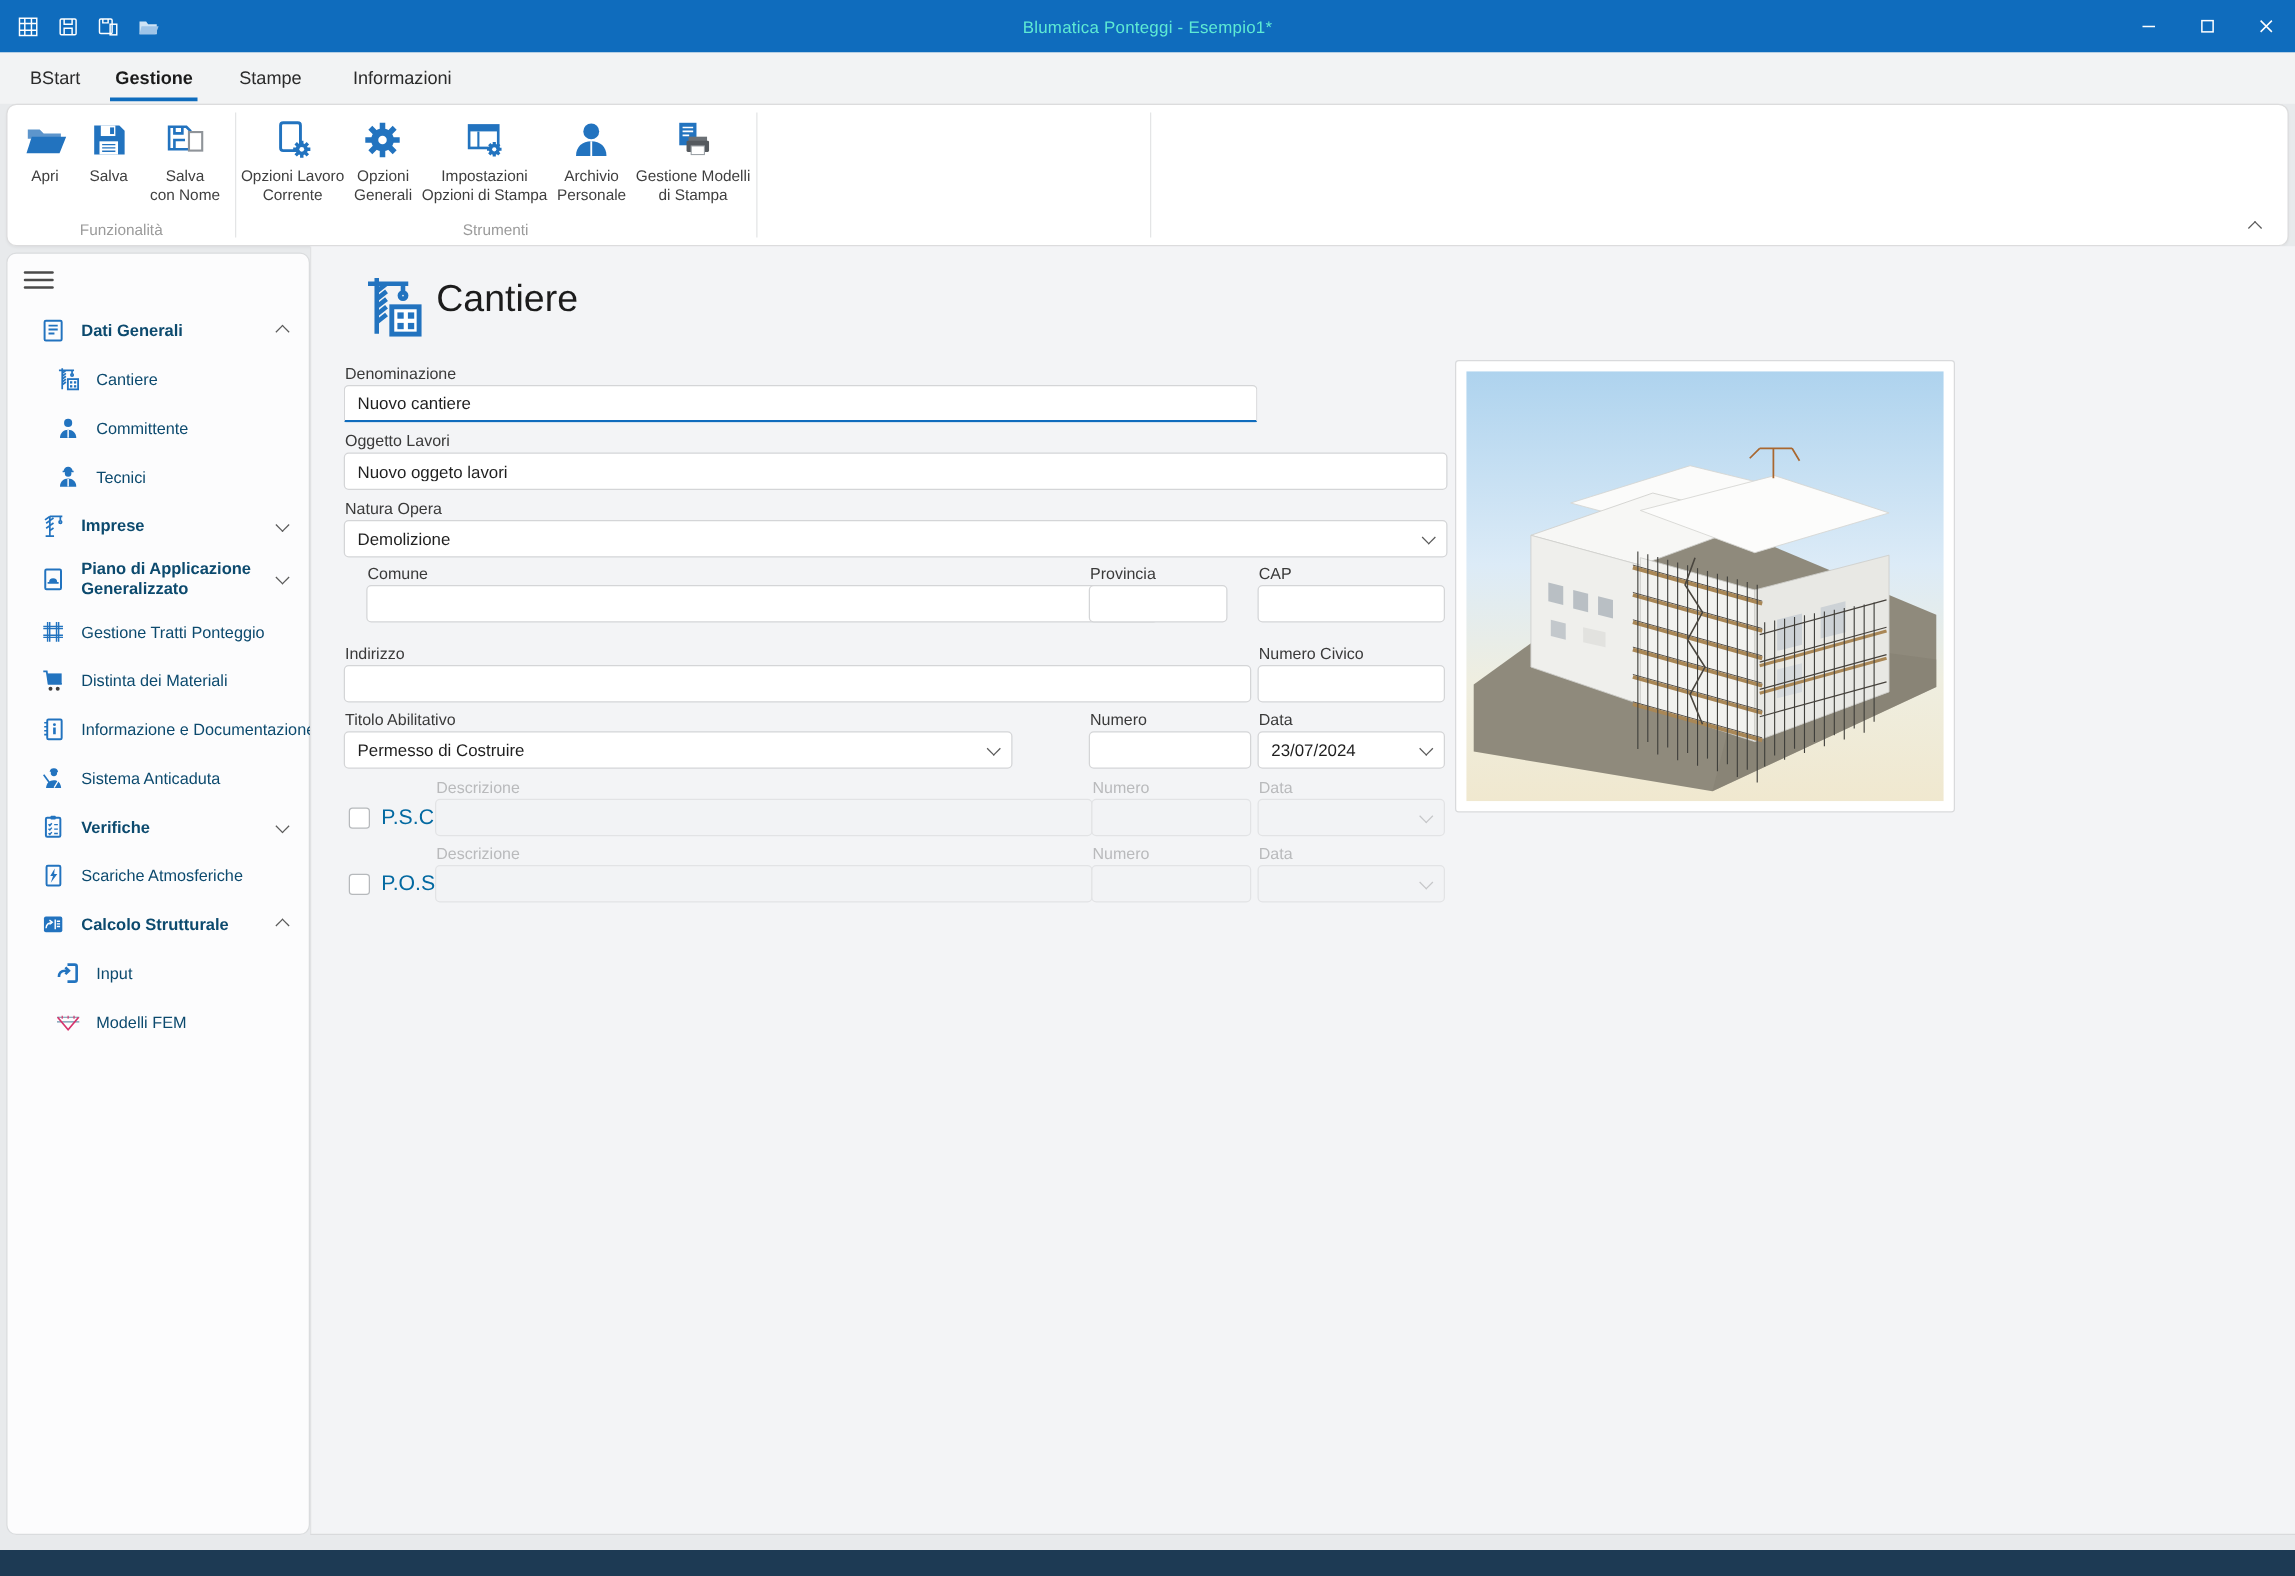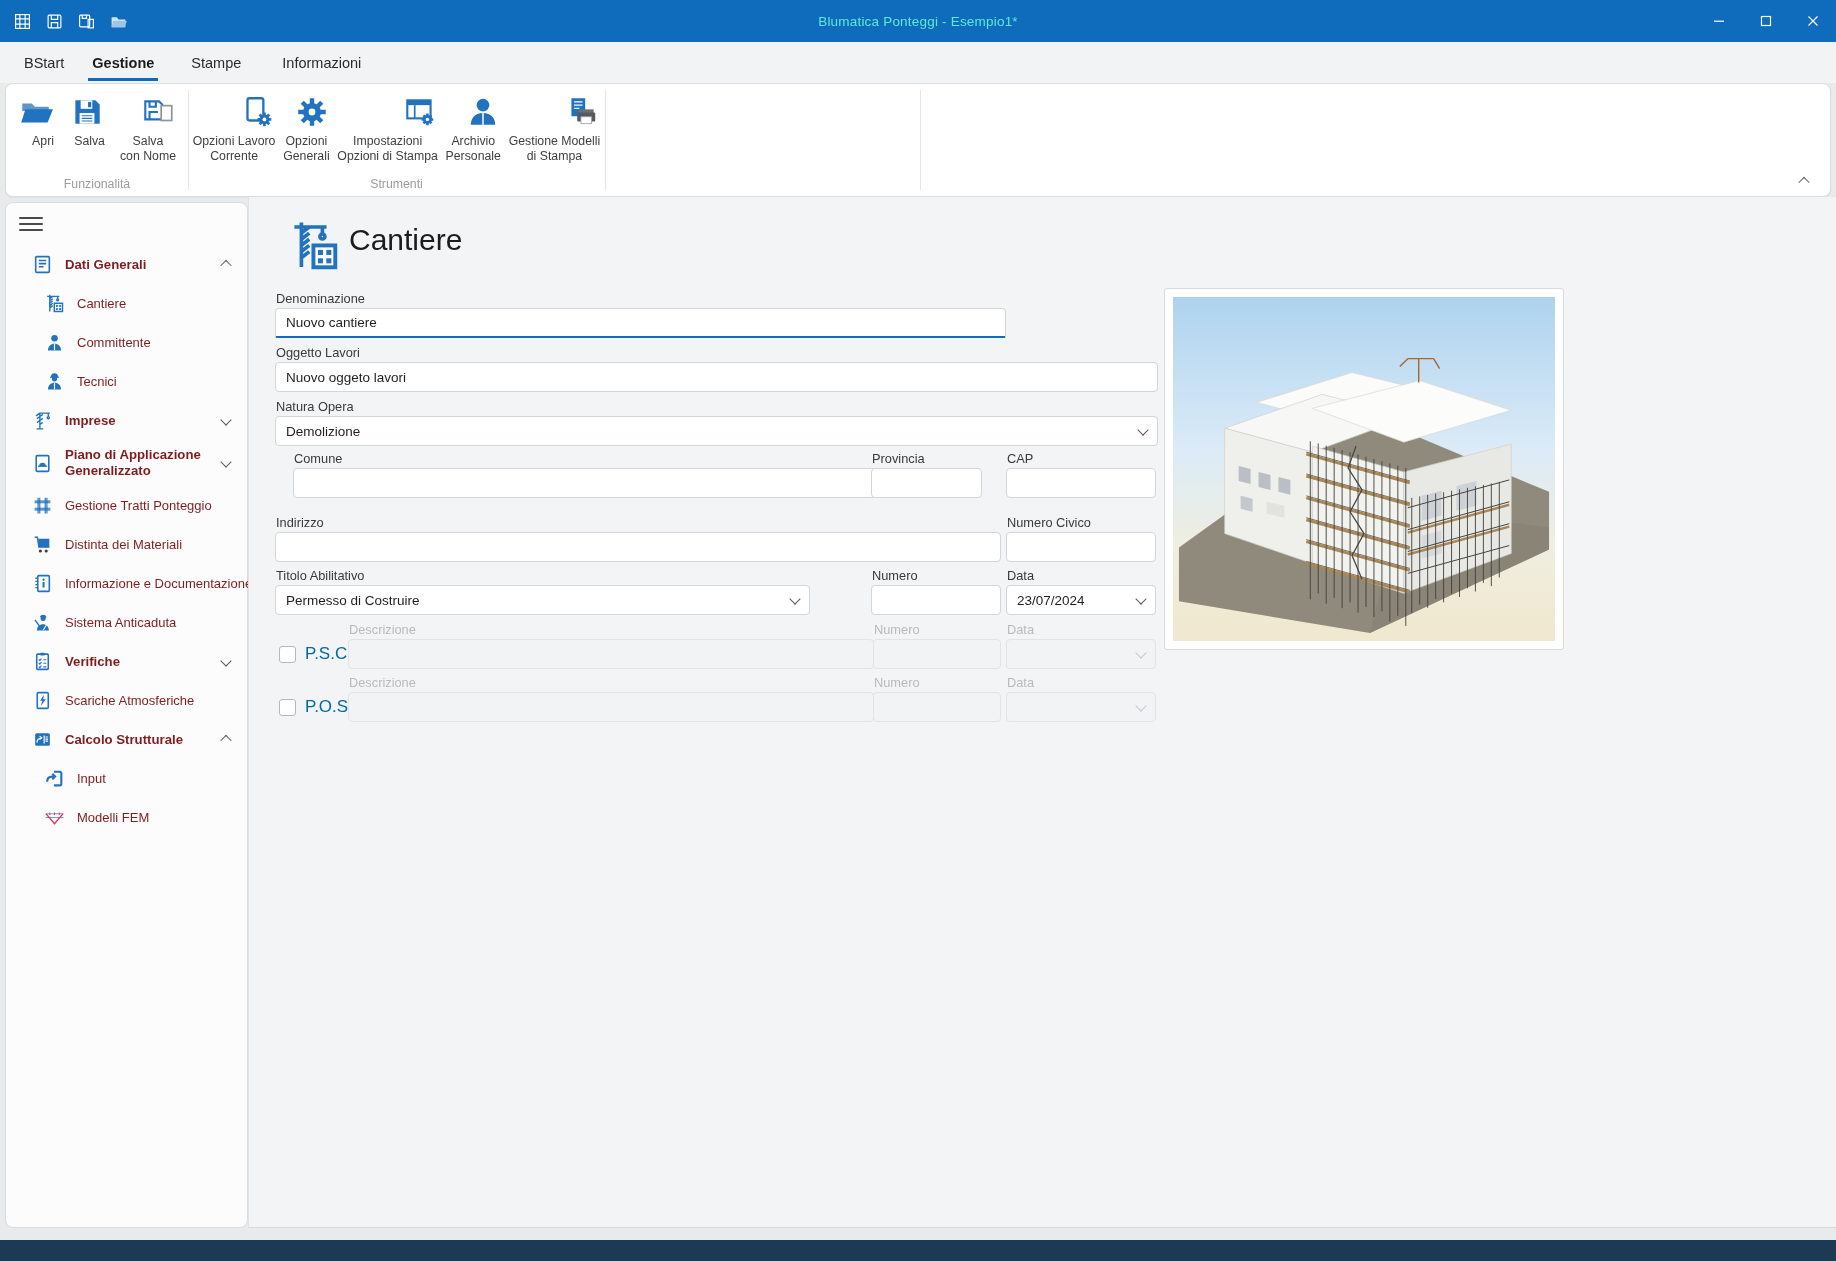--- a/index.html
+++ b/index.html
@@ -33,40 +33,40 @@
 
   
   #ribbon{position:absolute;left:5px;top:83px;width:1826px;height:114px;background:#ffffff;
     border:1px solid #dcdcdd;border-radius:8px;box-sizing:border-box;box-shadow:0 1px 2px rgba(0,0,0,.04)}
   .rdiv{position:absolute;top:6px;height:100px;width:1px;background:#e4e5e6}
   #rdiv1{left:182px}#rdiv2{left:599px}#rdiv3{left:914px}
   .rgroup{position:absolute;top:0;height:112px;display:flex;flex-direction:column}
   #rg0{left:0;width:182px}
   #rg1{left:182px;width:417px}
   .rbuttons{flex:1;display:flex;justify-content:space-evenly;align-items:flex-start;padding-top:8px}
-  .rbtn{display:flex;flex-direction:column;align-items:flex-end;gap:4px;padding:2px 3px;border-radius:4px;cursor:default}
+  .rbtn{display:flex;flex-direction:column;align-items:center;gap:4px;padding:2px 3px;border-radius:4px;cursor:default}
   .rbtn .ic{width:36px;height:36px}
   .rlbl{font-size:12.3px;line-height:1.22;color:#3f3f3f;text-align:center;white-space:pre-line}
   .rglabel{height:24px;display:flex;align-items:center;justify-content:center;font-size:12.3px;color:#9b9b9b}
   #ribbon-collapse{position:absolute;right:16px;bottom:7px;width:20px;height:16px;display:flex;align-items:center;justify-content:center;cursor:default}
   .chev{display:inline-block;width:7px;height:7px;border-right:1.6px solid #5a5a5a;border-bottom:1.6px solid #5a5a5a}
   .chev.up{transform:rotate(225deg) translate(-1px,-1px)}
   .chev.down{transform:rotate(45deg)}
 
   
   #sidebar{position:absolute;left:5px;top:202px;width:243px;height:1026px;background:#fcfcfd;
     border:1px solid #dadcde;border-radius:8px;box-sizing:border-box}
   #hamburger{position:absolute;left:13px;top:10px;width:24px;height:22px;display:flex;flex-direction:column;justify-content:center;gap:4px;cursor:default}
   #hamburger i{display:block;height:2px;background:#4a4a4a;border-radius:1px}
   #sidebar-list{position:absolute;left:0;right:0;top:42px}
   .sbi{position:relative;display:flex;align-items:center;min-height:39px;padding-left:26px;cursor:default}
   .sbi .ic{width:21px;height:21px;margin-right:12px;flex:0 0 auto}
   .sbi.sub{padding-left:38px}
   .sbi.tall{min-height:46px}
-  .sblbl{font-size:13px;color:#7f1d1d;line-height:1.2;white-space:nowrap}
+  .sblbl{font-size:13px;color:#0c4a6e;line-height:1.2;white-space:nowrap}
   .sbi.tall .sblbl{white-space:normal;max-width:142px}
   .sbi.bold .sblbl{font-weight:bold;font-size:13.2px}
   .sbchev{position:absolute;right:17px;top:50%;margin-top:-5px}
 
   
   #main{position:absolute;left:248px;top:197px;width:1588px;height:1031px;background:#f3f4f6;
     border-left:1px solid #e1e2e4;border-bottom:1px solid #d9dadc;box-sizing:border-box}
   #page-header-icon{position:absolute;left:37px;top:21px;width:56px;height:56px}
   #page-title{position:absolute;left:100px;top:26px;font-size:30px;color:#1c1c1c}
 

